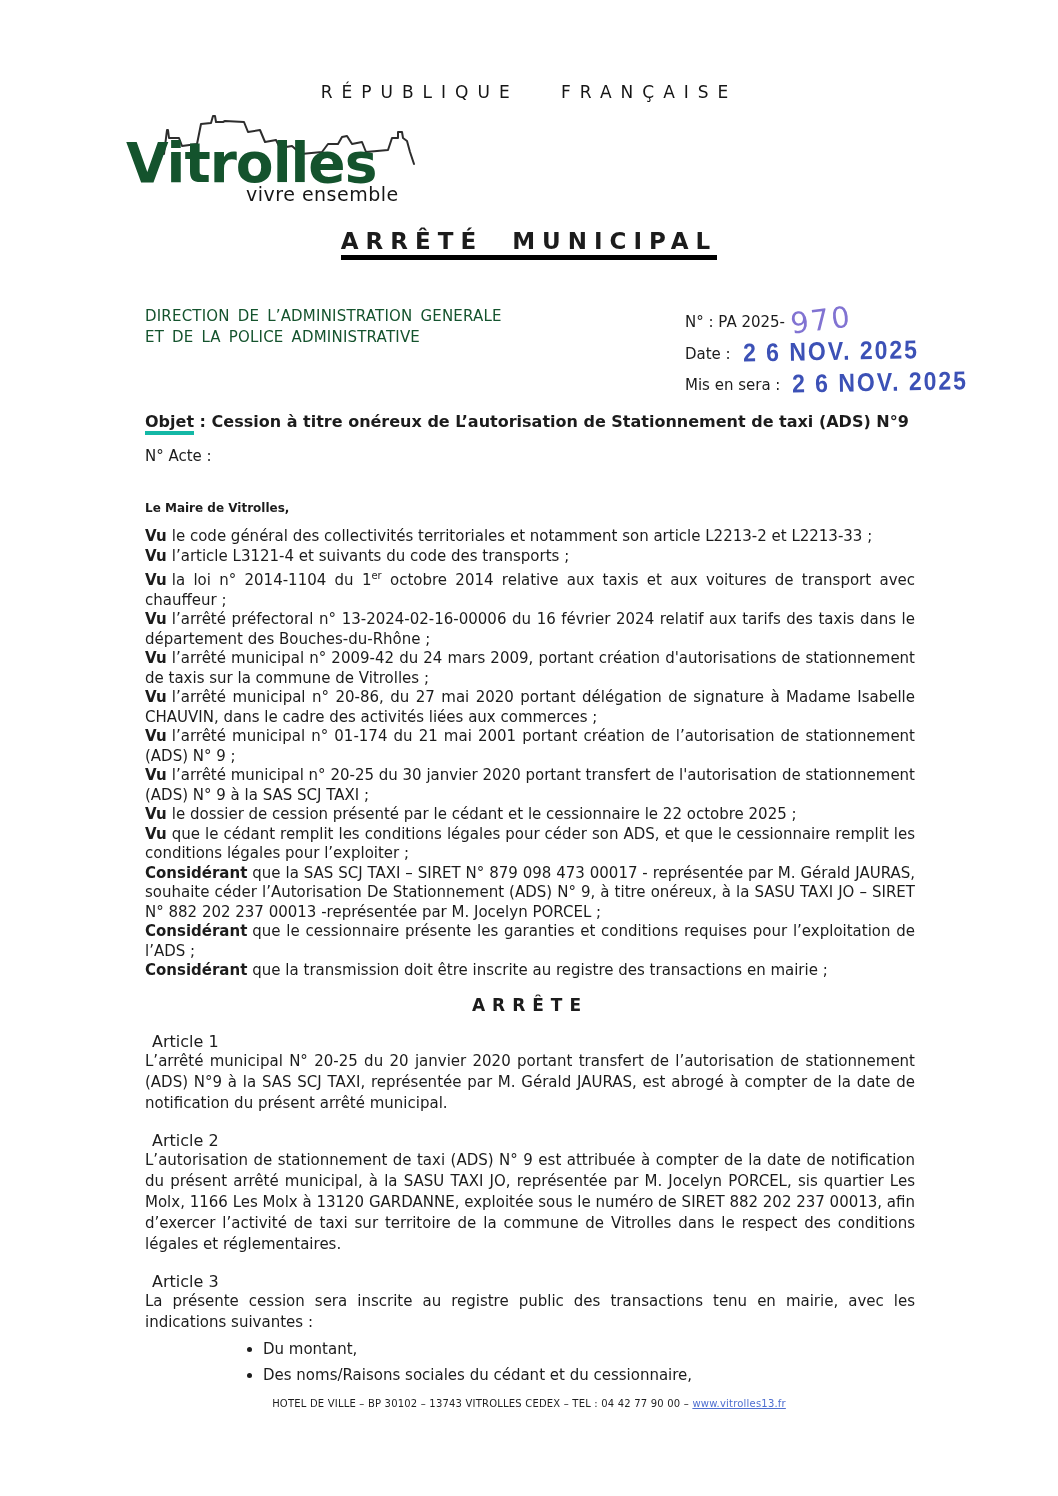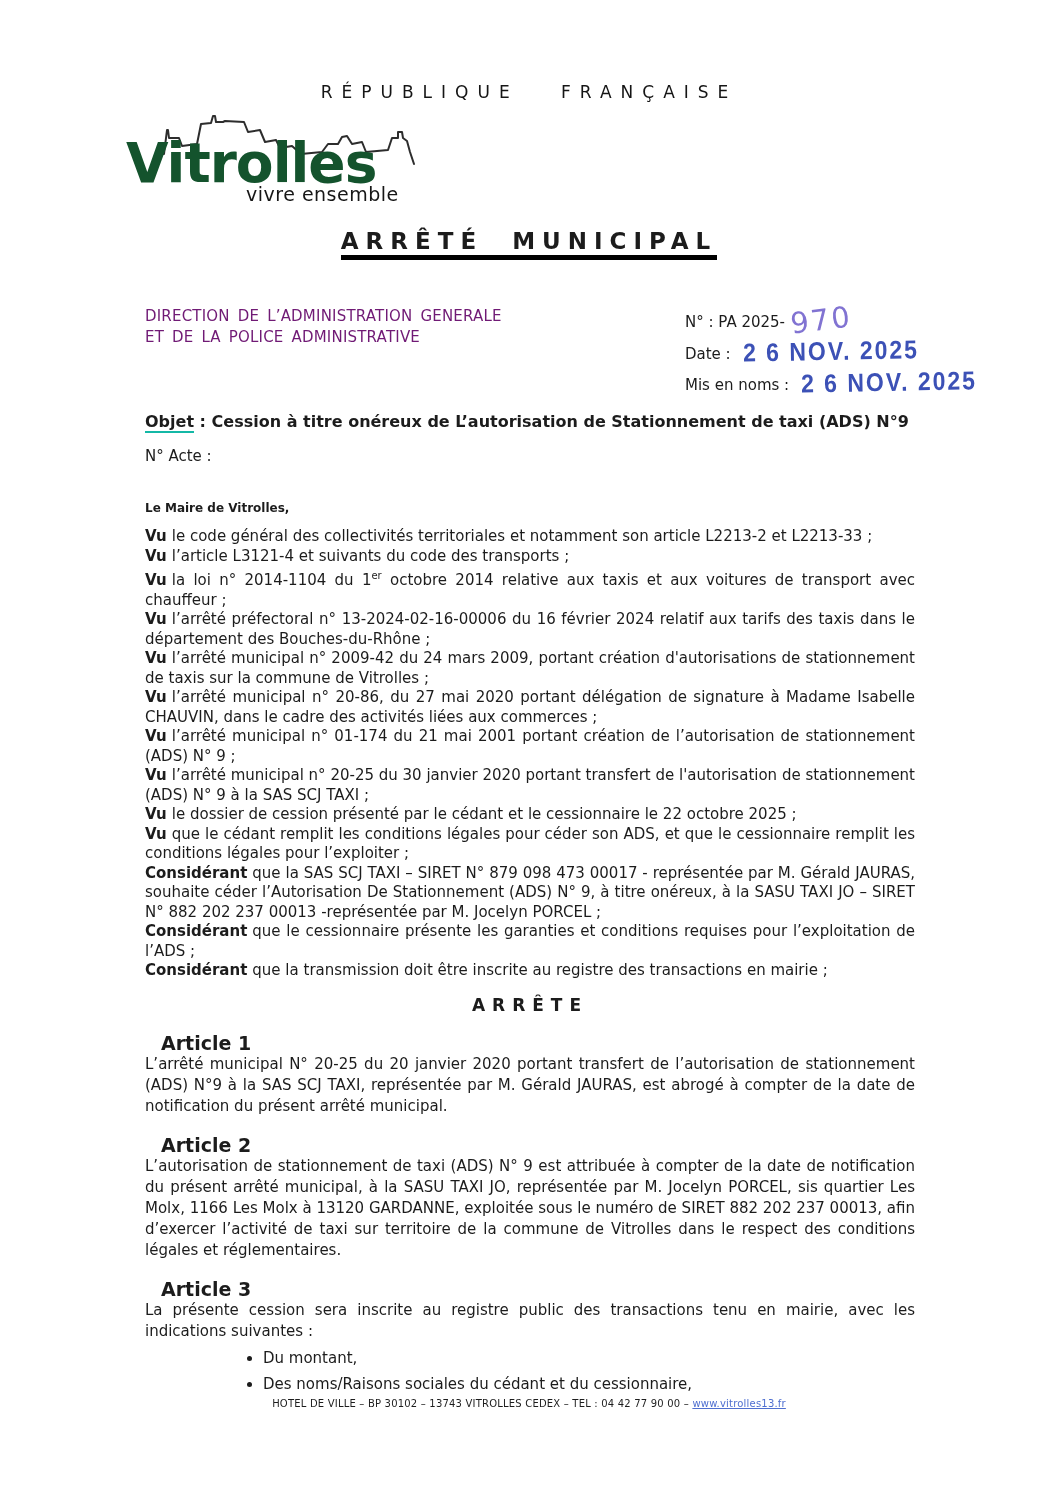--- a/index.html
+++ b/index.html
@@ -50,21 +50,21 @@
     font-size:23px;
     font-weight:bold;
     letter-spacing:7px;
     word-spacing:14px;
     border-bottom:5px solid #000000;
     padding-bottom:1px;
   }
 
   
   .meta-row { position:relative; margin-top:46px; min-height:100px; }
-  .direction { font-size:15px; line-height:21px; letter-spacing:0.2px; word-spacing:3px; color:#701a75; }
+  .direction { font-size:15px; line-height:21px; letter-spacing:0.2px; word-spacing:3px; color:#14532d; }
   .refblock { position:absolute; left:540px; top:-6px; white-space:nowrap; }
   .meta-line { font-size:15px; margin-bottom:4px; }
   .hand {
     display:inline-block;
     font-size:29px;
     color:#8173d2;
     transform:rotate(-7deg) translateY(3px);
     margin-left:5px;
     letter-spacing:2px;
   }
@@ -74,38 +74,38 @@
     font-weight:bold;
     font-size:23px;
     color:#3c51b6;
     letter-spacing:2px;
     transform:scaleY(1.12) rotate(-1deg);
     margin-left:12px;
   }
 
   
   .objet { margin-top:6px; font-size:16px; font-weight:bold; }
-  .objet .u { border-bottom:2px solid #14b8a6; }
+  .objet .u { border-bottom:4px solid #14b8a6; }
   .acte { margin-top:6px; font-size:15px; }
 
   
   .salutation { margin-top:36px; font-size:12px; font-weight:bold; }
   .recitals { margin-top:9px; font-size:15px; line-height:19.5px; text-align:justify; }
   .recitals p { margin:0; }
   .lead { font-weight:bold; margin-right:5px; }
   sup { font-size:10px; }
 
   .arrete-heading {
     margin:14px 0 8px;
     text-align:center;
     font-size:17px;
     font-weight:bold;
     letter-spacing:7px;
   }
-  .article-heading { margin:17px 16px 0; font-size:19px; font-weight:bold; }
+  .article-heading { margin:17px 7px 0; font-size:16px; font-weight:normal; }
   .article-body { margin:0; font-size:15px; line-height:21px; text-align:justify; }
   ul.indications { margin:3px 0 0; padding-left:118px; }
   ul.indications li { font-size:15px; line-height:26px; }
 
   
   .footer {
     position:absolute; left:0; right:0; top:1398px;
     text-align:center;
     font-size:10px;
     color:#1d1d1d;
@@ -144,21 +144,21 @@
         <div>ET DE LA POLICE ADMINISTRATIVE</div>
       </div>
       <div class="refblock">
         <div class="meta-line">
           <span>N° : PA 2025-</span><span class="hand">970</span>
         </div>
         <div class="meta-line">
           <span>Date :</span><span class="stamp">2 6 NOV. 2025</span>
         </div>
         <div class="meta-line">
-          <span>Mis en noms :</span><span class="stamp">2 6 NOV. 2025</span>
+          <span>Mis en sera :</span><span class="stamp">2 6 NOV. 2025</span>
         </div>
       </div>
     </div>
 
     <p class="objet"><span class="u">Objet</span><span> : </span><span>Cession à titre onéreux de L’autorisation de Stationnement de taxi (ADS) N°9</span></p>
     <p class="acte">N° Acte :</p>
 
     <p class="salutation">Le Maire de Vitrolles,</p>
 
     <div class="recitals">

